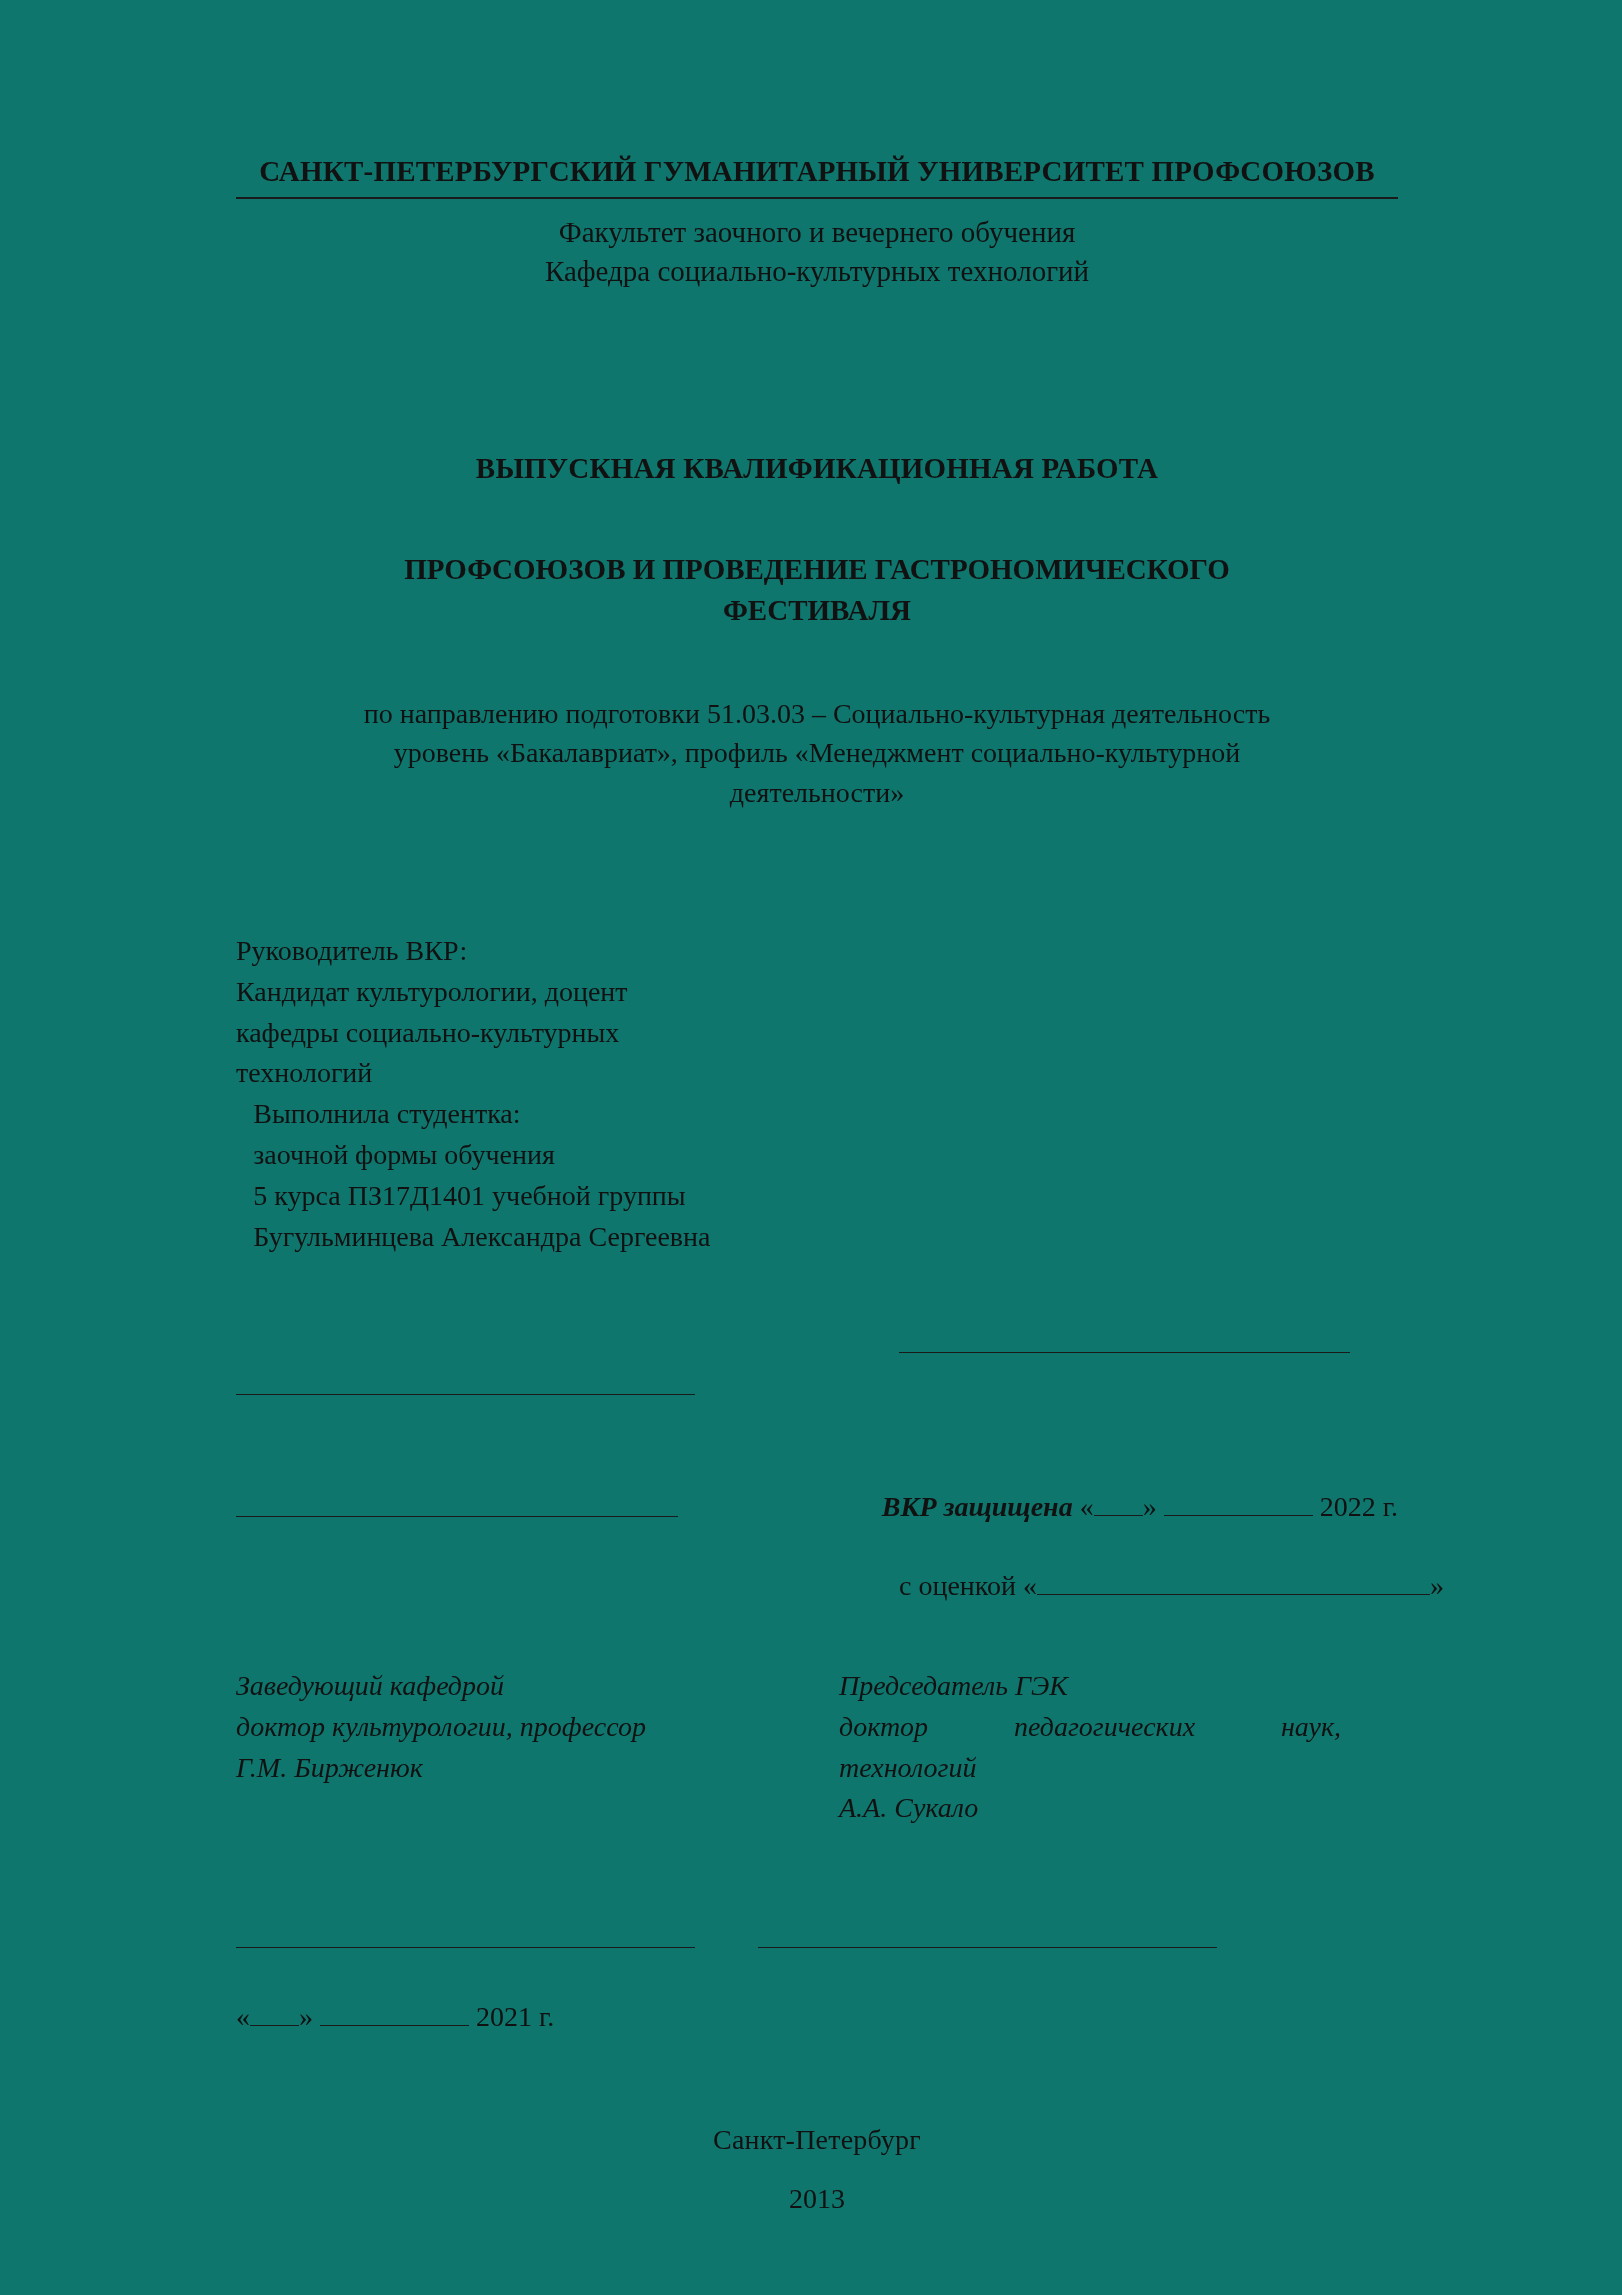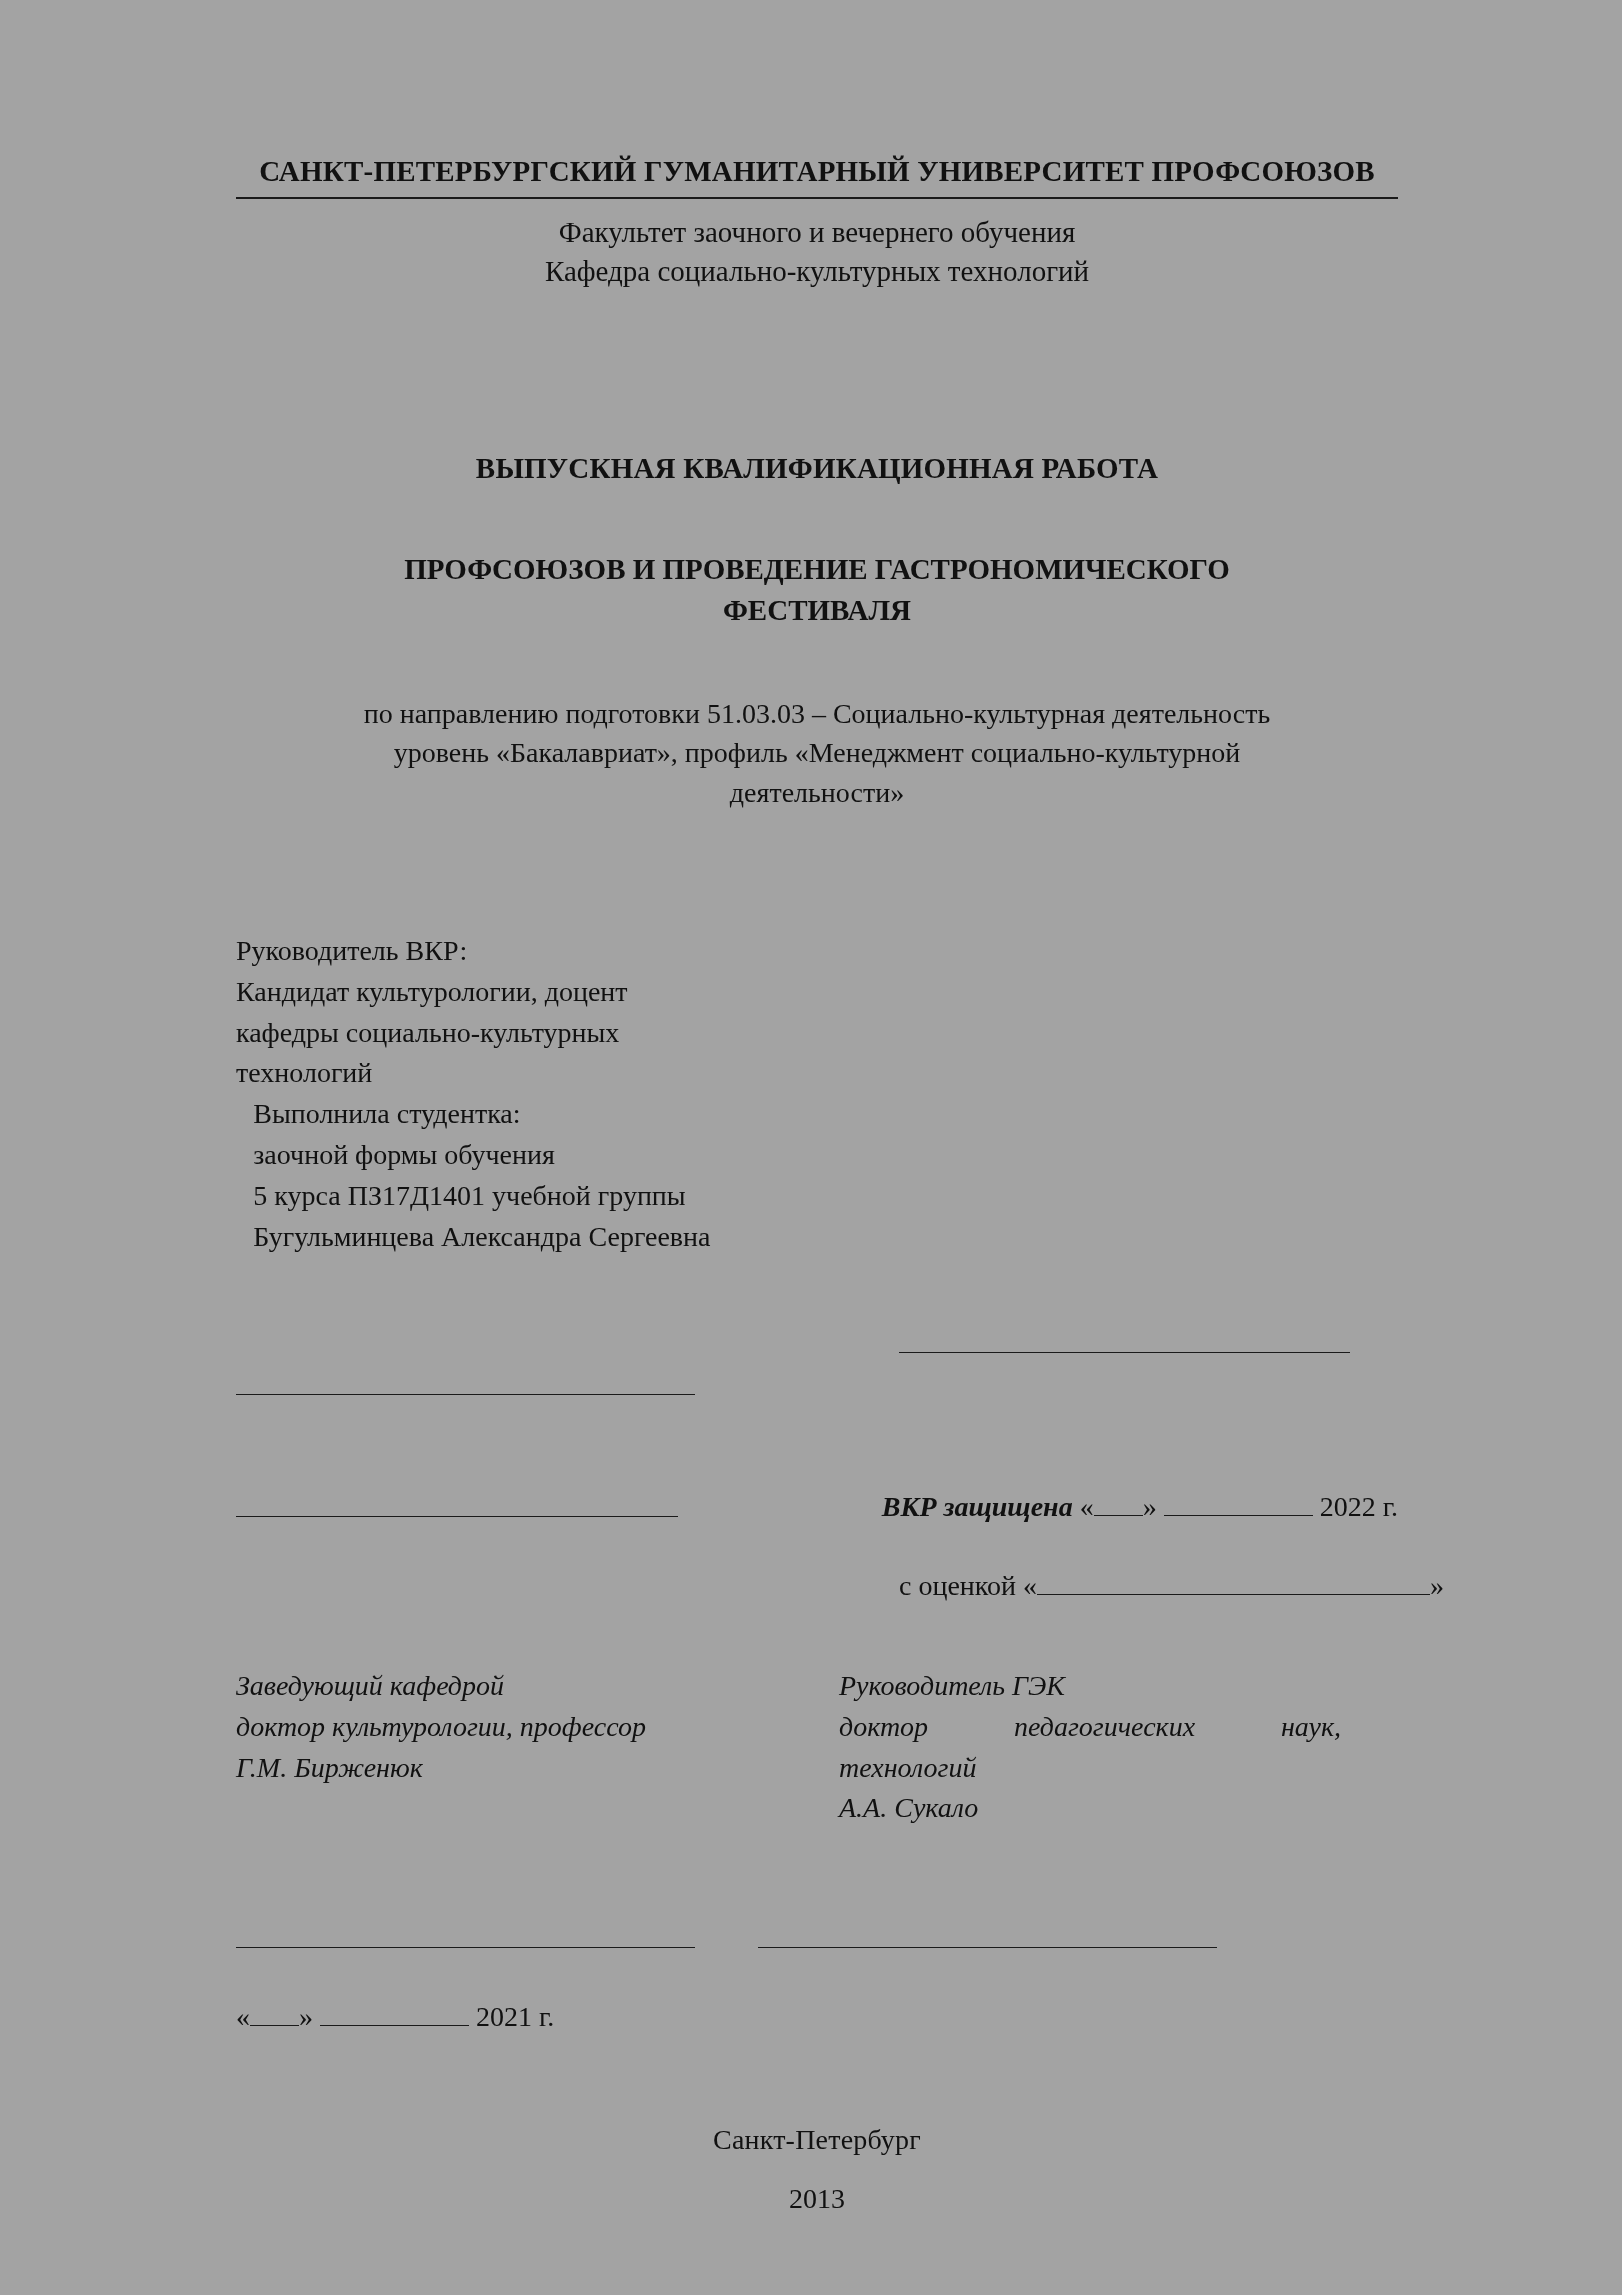--- a/index.html
+++ b/index.html
@@ -4,21 +4,21 @@
 <style>
   html, body {
     margin: 0;
     padding: 0;
     background: #ffffff;
   }
   .page {
     position: relative;
     width: 1623px;
     height: 2295px;
-    background: #a3a3a3;
+    background: #0f766e;
     font-family: "Liberation Serif", serif;
     color: #111111;
     box-sizing: border-box;
     padding: 1px;
     overflow: hidden;
   }
   .content {
     position: absolute;
     left: 236px;
     top: 153px;
@@ -230,21 +230,21 @@
       <span>«</span><span class="ul-long"></span><span>»</span>
     </div>
 
     <div class="heads">
       <div class="col-left">
         <span class="row-line">Заведующий кафедрой</span>
         <span class="row-line">доктор культурологии, профессор</span>
         <span class="row-line">Г.М. Бирженюк</span>
       </div>
       <div class="col-right">
-        <span class="row-line">Руководитель ГЭК</span>
+        <span class="row-line">Председатель ГЭК</span>
         <span class="justify-line">
           <span>доктор</span>
           <span>педагогических</span>
           <span>наук,</span>
         </span>
         <span class="row-line">технологий</span>
         <span class="row-line">А.А. Сукало</span>
       </div>
     </div>
 

